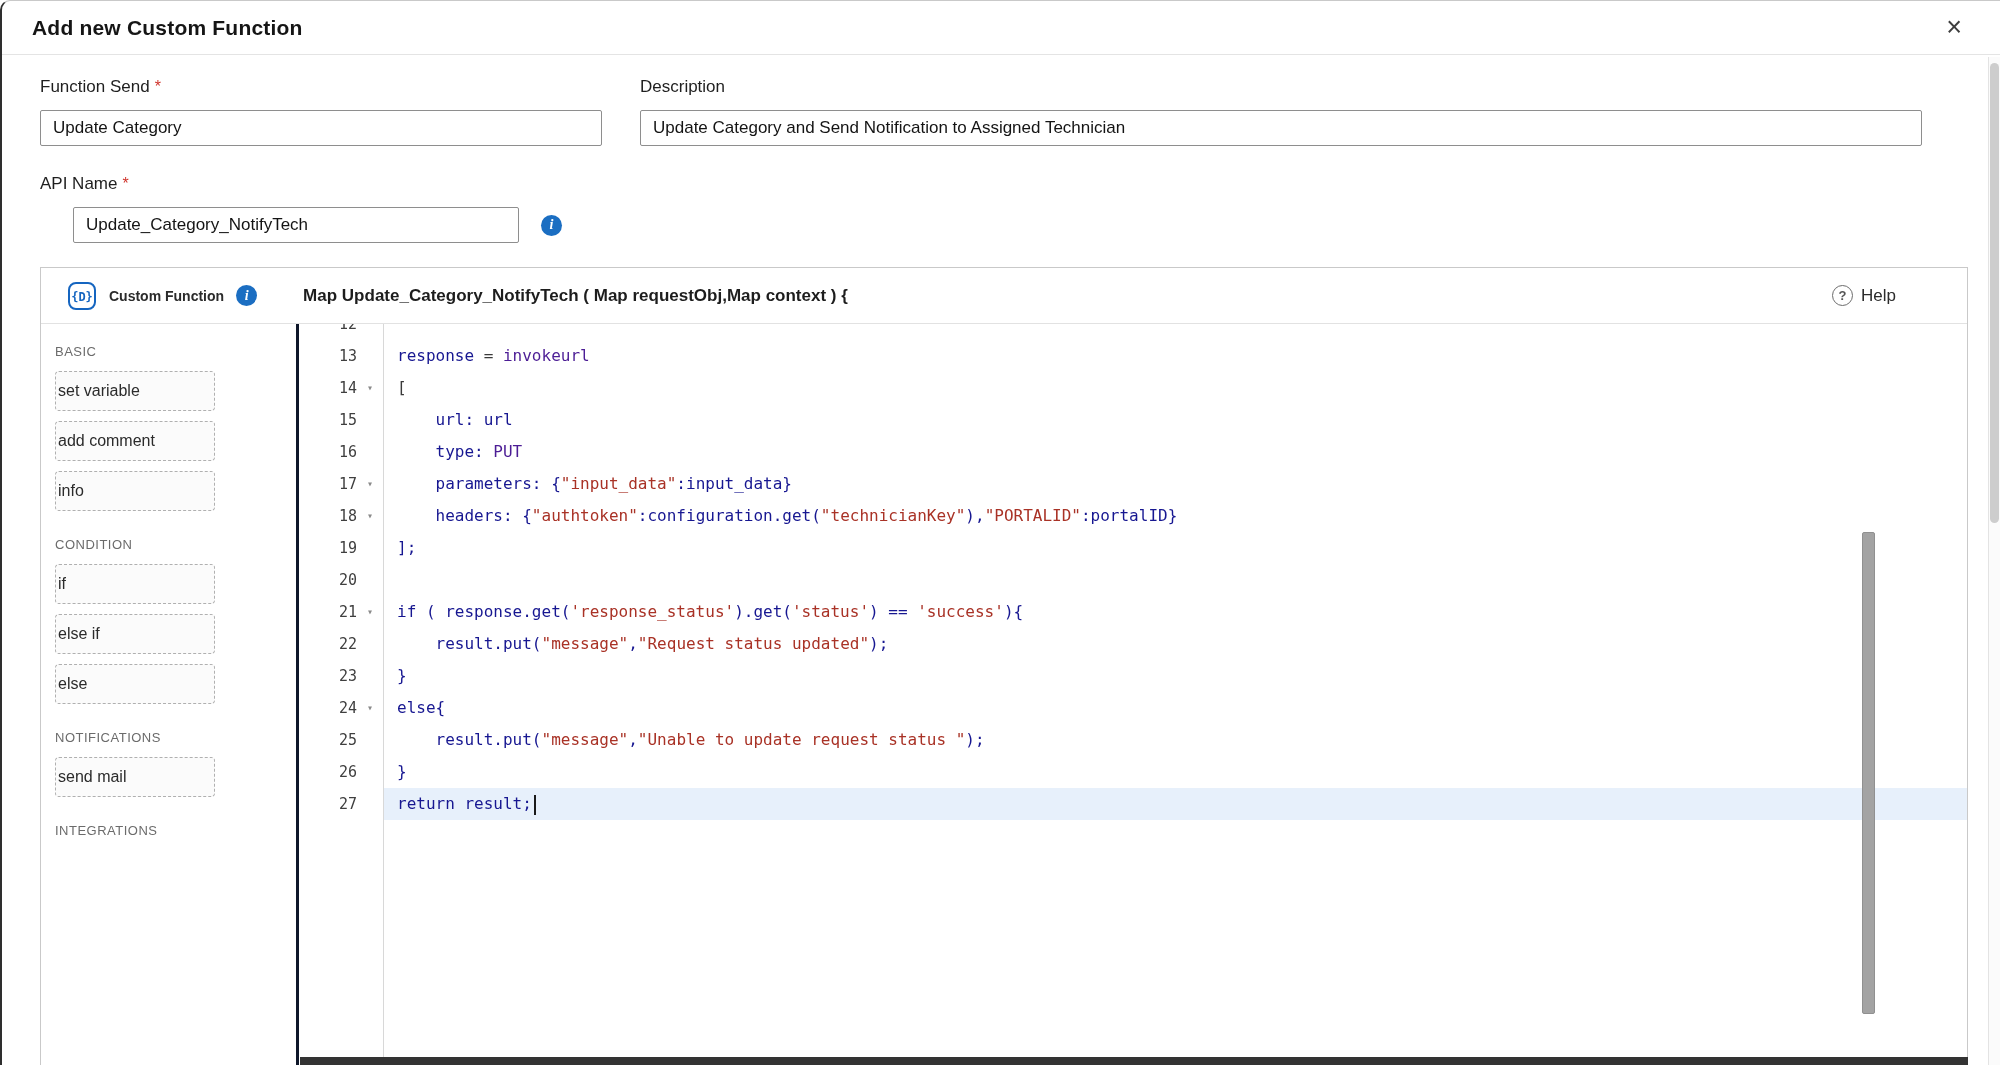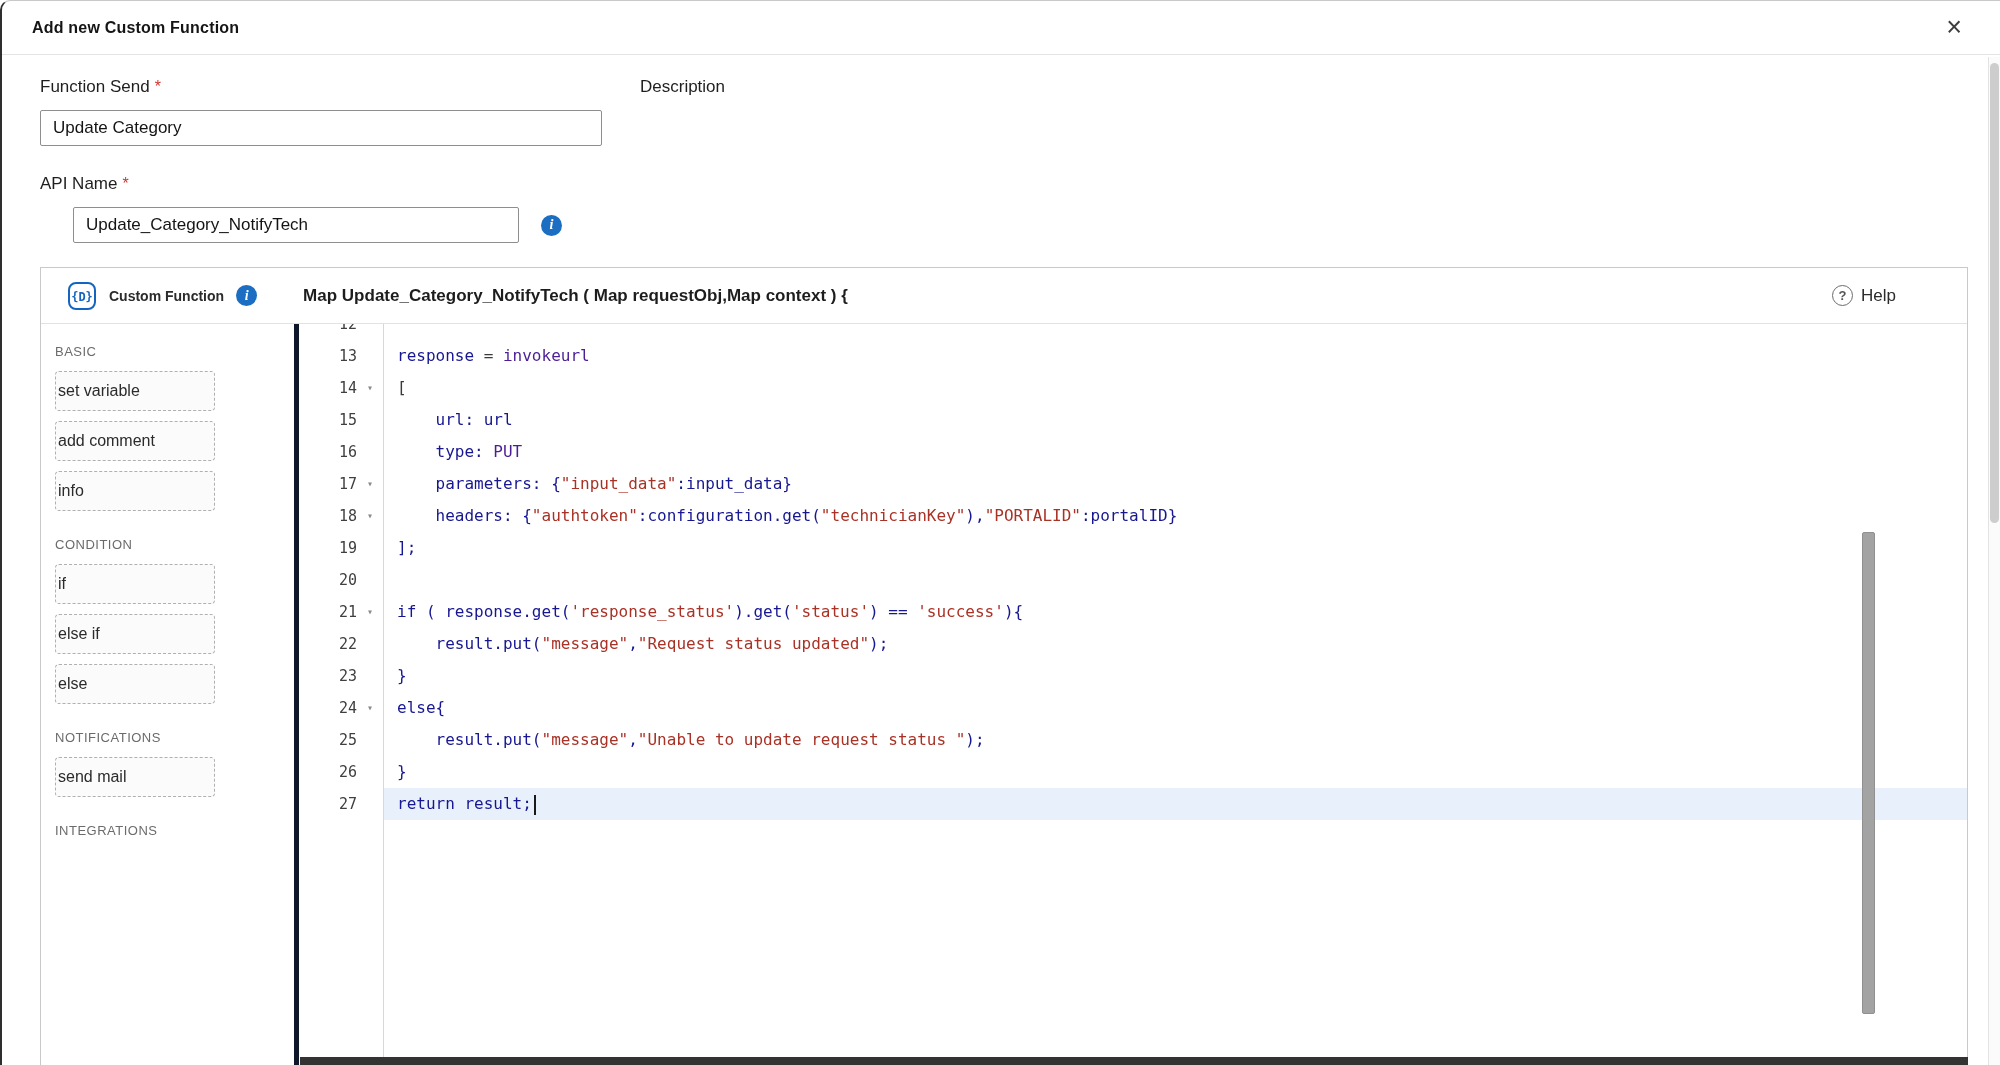--- a/index.html
+++ b/index.html
@@ -4,21 +4,21 @@
 <style>
   * { margin:0; padding:0; box-sizing:border-box; }
   html,body { width:2000px; height:1065px; overflow:hidden; }
   body { font-family:"Liberation Sans", sans-serif; background:#fff; color:#1f1f1f; }
 
   .page { position:relative; width:2000px; height:1065px; background:#fff; overflow:hidden;
           border-left:2px solid #2e2e2e; border-top:1px solid #c9c9c9; border-top-left-radius:10px; }
 
   
   .dlg-header { display:flex; align-items:center; height:54px; padding:0 30px; border-bottom:1px solid #e4e4e4; }
-  .dlg-title { font-size:16px; font-weight:600; color:#151515; letter-spacing:.2px; }
+  .dlg-title { font-size:21px; font-weight:600; color:#151515; letter-spacing:.2px; }
   .close-btn { margin-left:auto; font-size:27px; color:#3d3d3d; background:none; border:none; line-height:1; cursor:pointer; margin-right:8px; }
 
   
   .form-area { padding:22px 0 0 38px; }
   .form-row { display:flex; }
   .row2 { margin-top:28px; }
   .field label { display:block; font-size:17px; color:#1f1f1f; margin-bottom:13px; }
   .req { color:#d0342c; margin-left:5px; font-size:16px; }
   .text-input { display:block; width:100%; height:36px; border:1px solid #8e8e8e; border-radius:2px;
                 font-size:17px; padding:0 12px; color:#141414; font-family:"Liberation Sans", sans-serif; background:#fff; }
@@ -39,21 +39,21 @@
   .cf-icon { display:inline-flex; width:30px; height:30px; }
   .cf-title { font-size:14px; font-weight:600; color:#2b2b2b; margin:0 12px 0 12px; }
   .signature { font-size:17px; font-weight:600; color:#1d1d1d; margin-left:46px; white-space:nowrap; }
   .help { margin-left:auto; margin-right:45px; display:inline-flex; align-items:center; font-size:17px; color:#2b2b2b; cursor:pointer; }
   .help-q { display:inline-flex; align-items:center; justify-content:center; width:21px; height:21px;
             border-radius:50%; border:1.5px solid #6c6c6c; color:#555; font-size:13px; font-weight:bold; margin-right:8px; }
 
   .editor-body { position:absolute; top:56px; left:0; right:0; bottom:0; display:flex; }
 
   
-  .sidebar { width:258px; flex:none; border-right:5px solid #0f172a; padding-top:14px; overflow:hidden; }
+  .sidebar { width:258px; flex:none; border-right:3px solid #0f172a; padding-top:14px; overflow:hidden; }
   .sb-heading { font-size:13px; color:#6b6b6b; letter-spacing:.5px; margin:26px 0 12px 14px; }
   .sb-heading:first-child { margin-top:6px; }
   .sb-item { display:block; width:160px; text-align:left; padding:10px 2px; margin:0 0 10px 14px;
              font-size:16px; color:#2b2b2b; background:#fbfbfb; border:1px dashed #b0b0b0; border-radius:4px;
              font-family:"Liberation Sans", sans-serif; cursor:pointer; }
 
   
   .code-area { flex:1; position:relative; overflow:hidden; font-family:"DejaVu Sans Mono", monospace; }
   .gutter-sep { position:absolute; left:84px; top:0; bottom:0; width:1px; background:#d8d8d8; }
   .code-lines { margin-top:-16px; }
@@ -87,20 +87,21 @@
   </header>
 
   <div class="form-area">
     <div class="form-row">
       <div class="field field-fn">
         <label><span>Function Send</span><span class="req">*</span></label>
         <input class="text-input" value="Update Category" style="">
       </div>
       <div class="field field-desc">
         <label><span>Description</span></label>
+        <input class="text-input" value="Update Category and Send Notification to Assigned Technician" style="">
       </div>
     </div>
     <div class="form-row row2">
       <div class="field field-api">
         <label><span>API Name</span><span class="req">*</span></label>
         <div class="input-line">
           <input class="text-input" value="Update_Category_NotifyTech" style="">
           <span class="info-icon">i</span>
         </div>
       </div>

